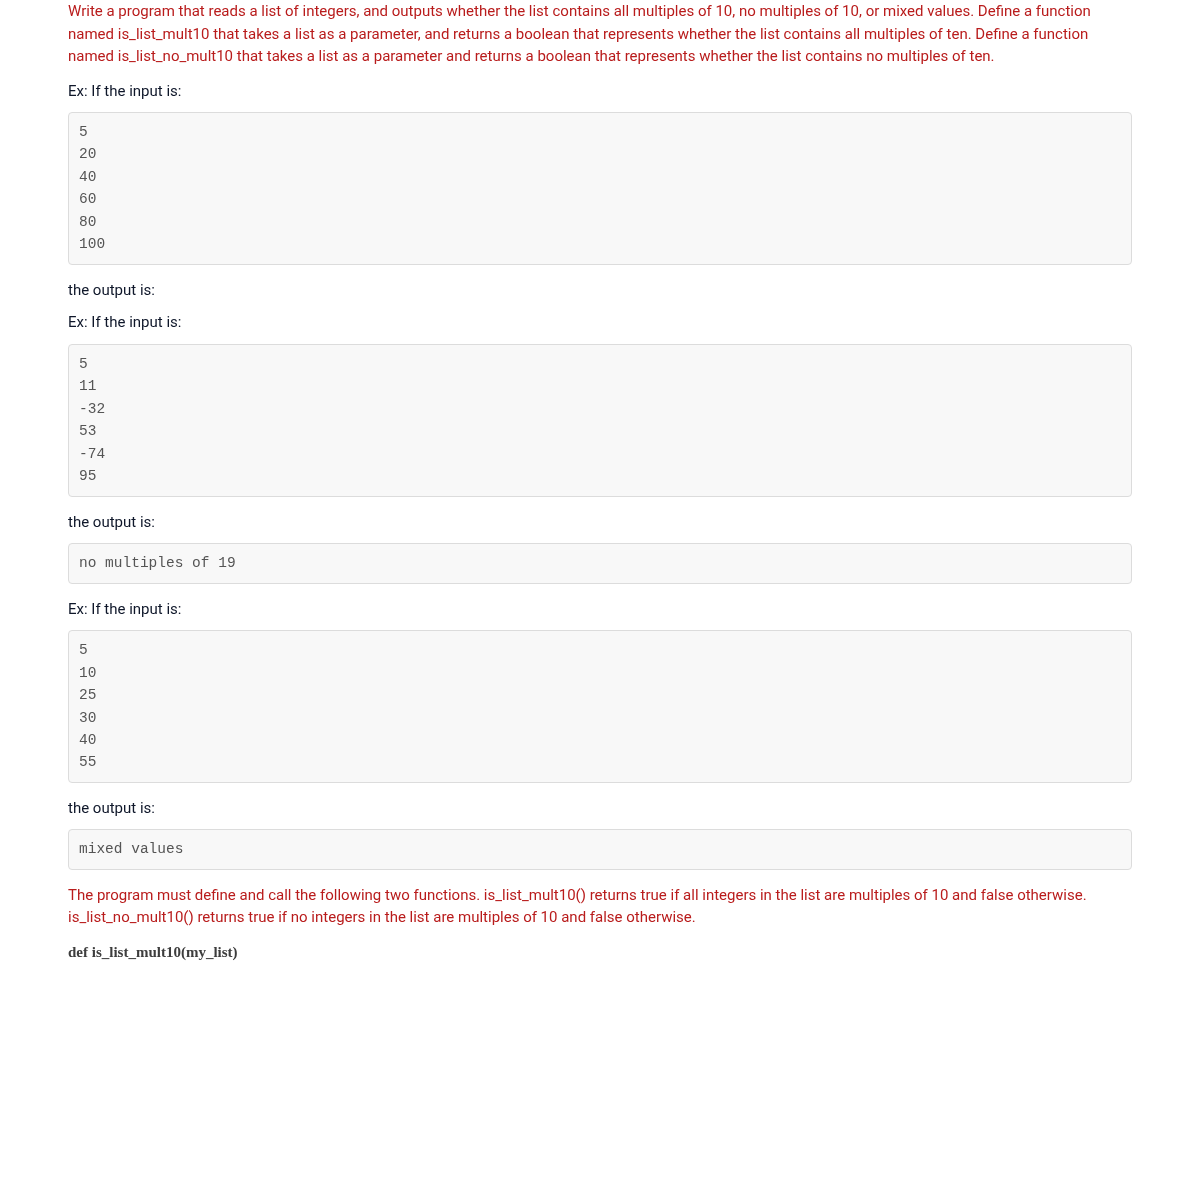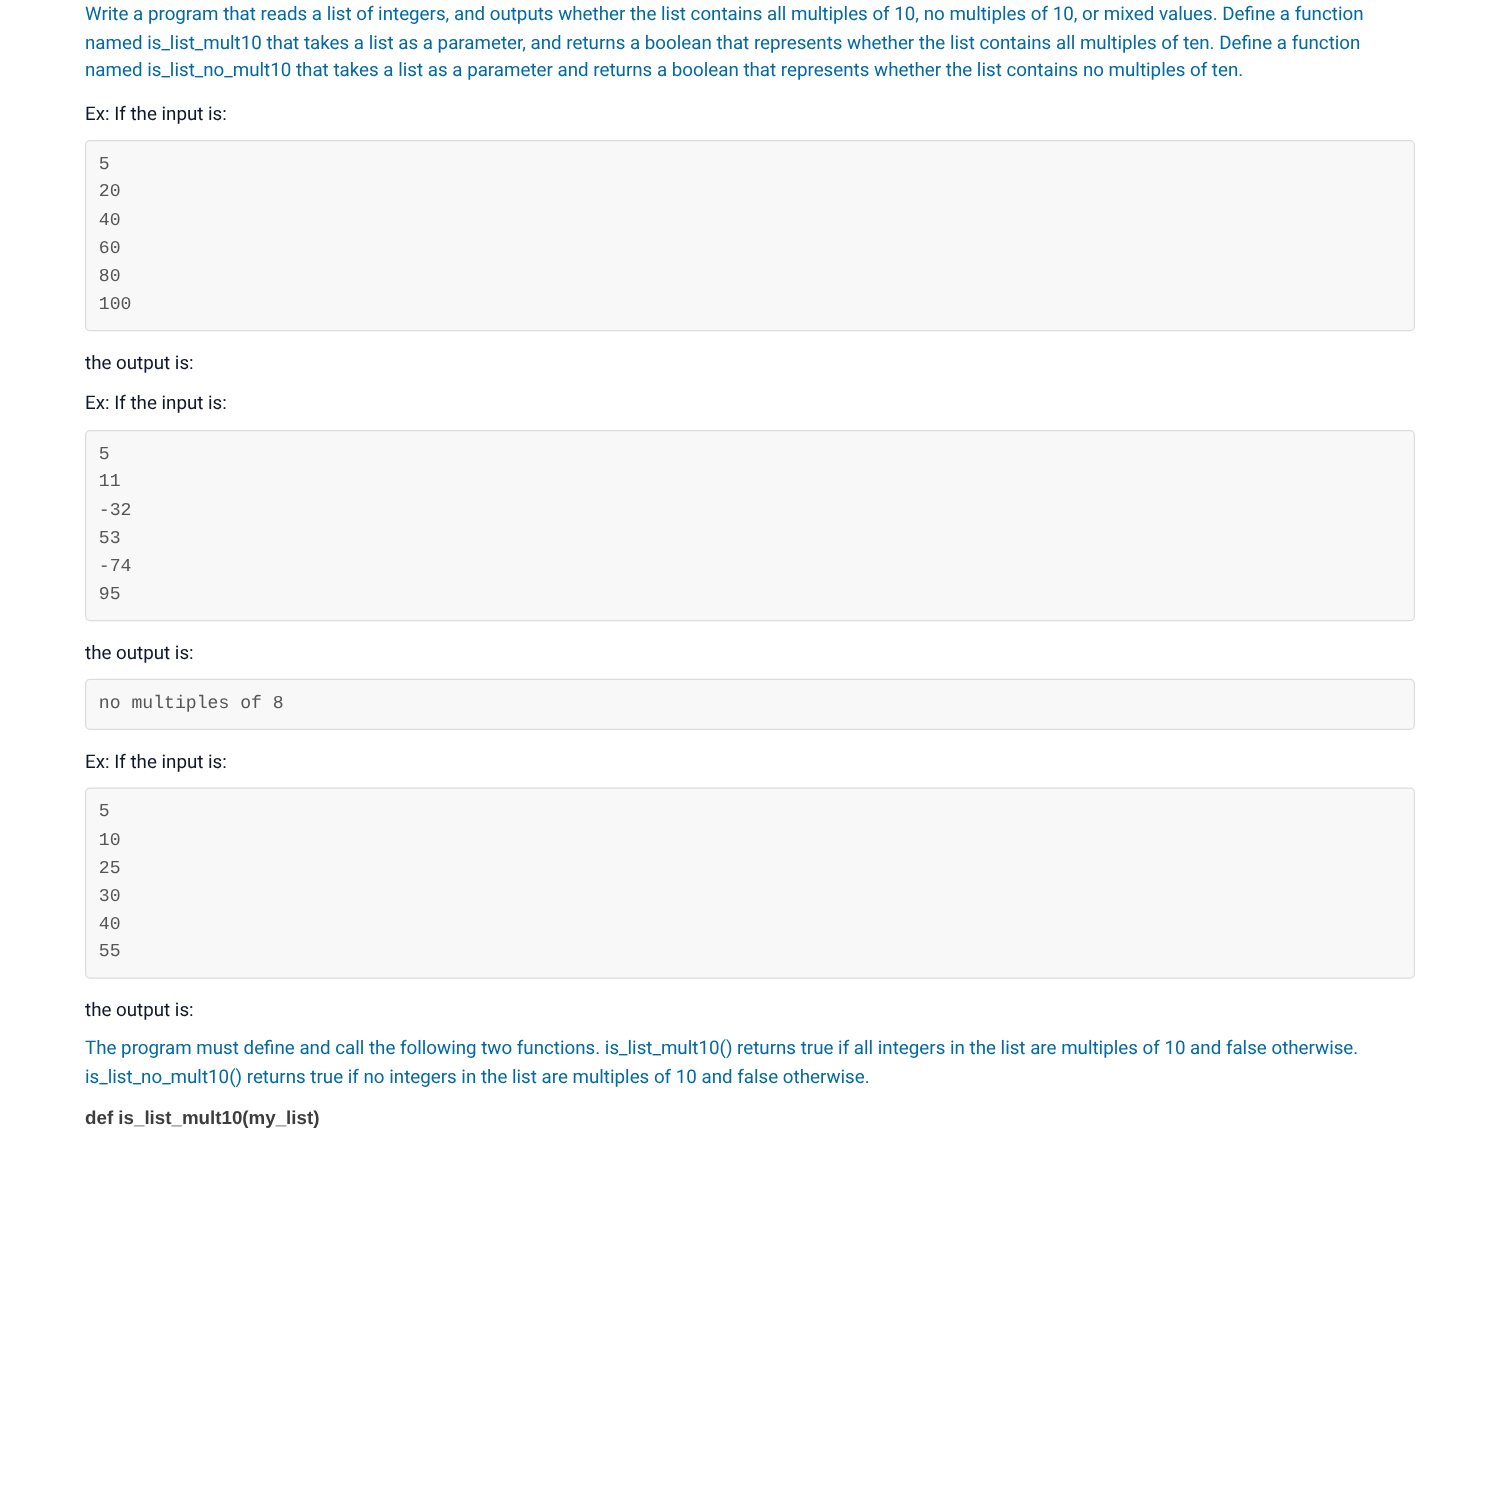--- a/index.html
+++ b/index.html
@@ -14,21 +14,21 @@
       font-size: 15px;
       line-height: 1.5;
       padding: 0 68px;
       width: 1200px;
     }
     .content {
       padding-top: 0;
     }
     p {
       margin-bottom: 8px;
-      color: #0369a1;
+      color: #b91c1c;
     }
     .para {
       margin-bottom: 12px;
     }
     .code-block {
       background: #f8f8f8;
       border: 1px solid #dcdcdc;
       border-radius: 4px;
       padding: 8px 10px;
       font-family: "Courier New", Courier, monospace;
@@ -36,21 +36,21 @@
       color: #555555;
       white-space: pre;
       margin: 10px 0 14px 0;
       line-height: 1.55;
     }
     .label {
       margin: 10px 0 8px 0;
       color: #0f172a;
     }
     .mono {
-      font-family: Liberation Sans, sans-serif;
+      font-family: Liberation Serif, serif;
       font-weight: bold;
       font-size: 15px;
       color: #3d3d3d;
     }
   </style>
 </head>
 <body>
 
 <div class="content">
 
@@ -69,28 +69,29 @@
 
   <p class="label">Ex: If the input is:</p>
   <div class="code-block">5
 11
 -32
 53
 -74
 95</div>
 
   <p class="label">the output is:</p>
-  <div class="code-block">no multiples of 8</div>
+  <div class="code-block">no multiples of 19</div>
 
   <p class="label">Ex: If the input is:</p>
   <div class="code-block">5
 10
 25
 30
 40
 55</div>
 
   <p class="label">the output is:</p>
+  <div class="code-block">mixed values</div>
 
   <p class="para">The program must define and call the following two functions. is_list_mult10() returns true if all integers in the list are multiples of 10 and false otherwise. is_list_no_mult10() returns true if no integers in the list are multiples of 10 and false otherwise.</p>
   <div class="mono">def is_list_mult10(my_list)</div>
 
 </div>
 
 </body></html>

